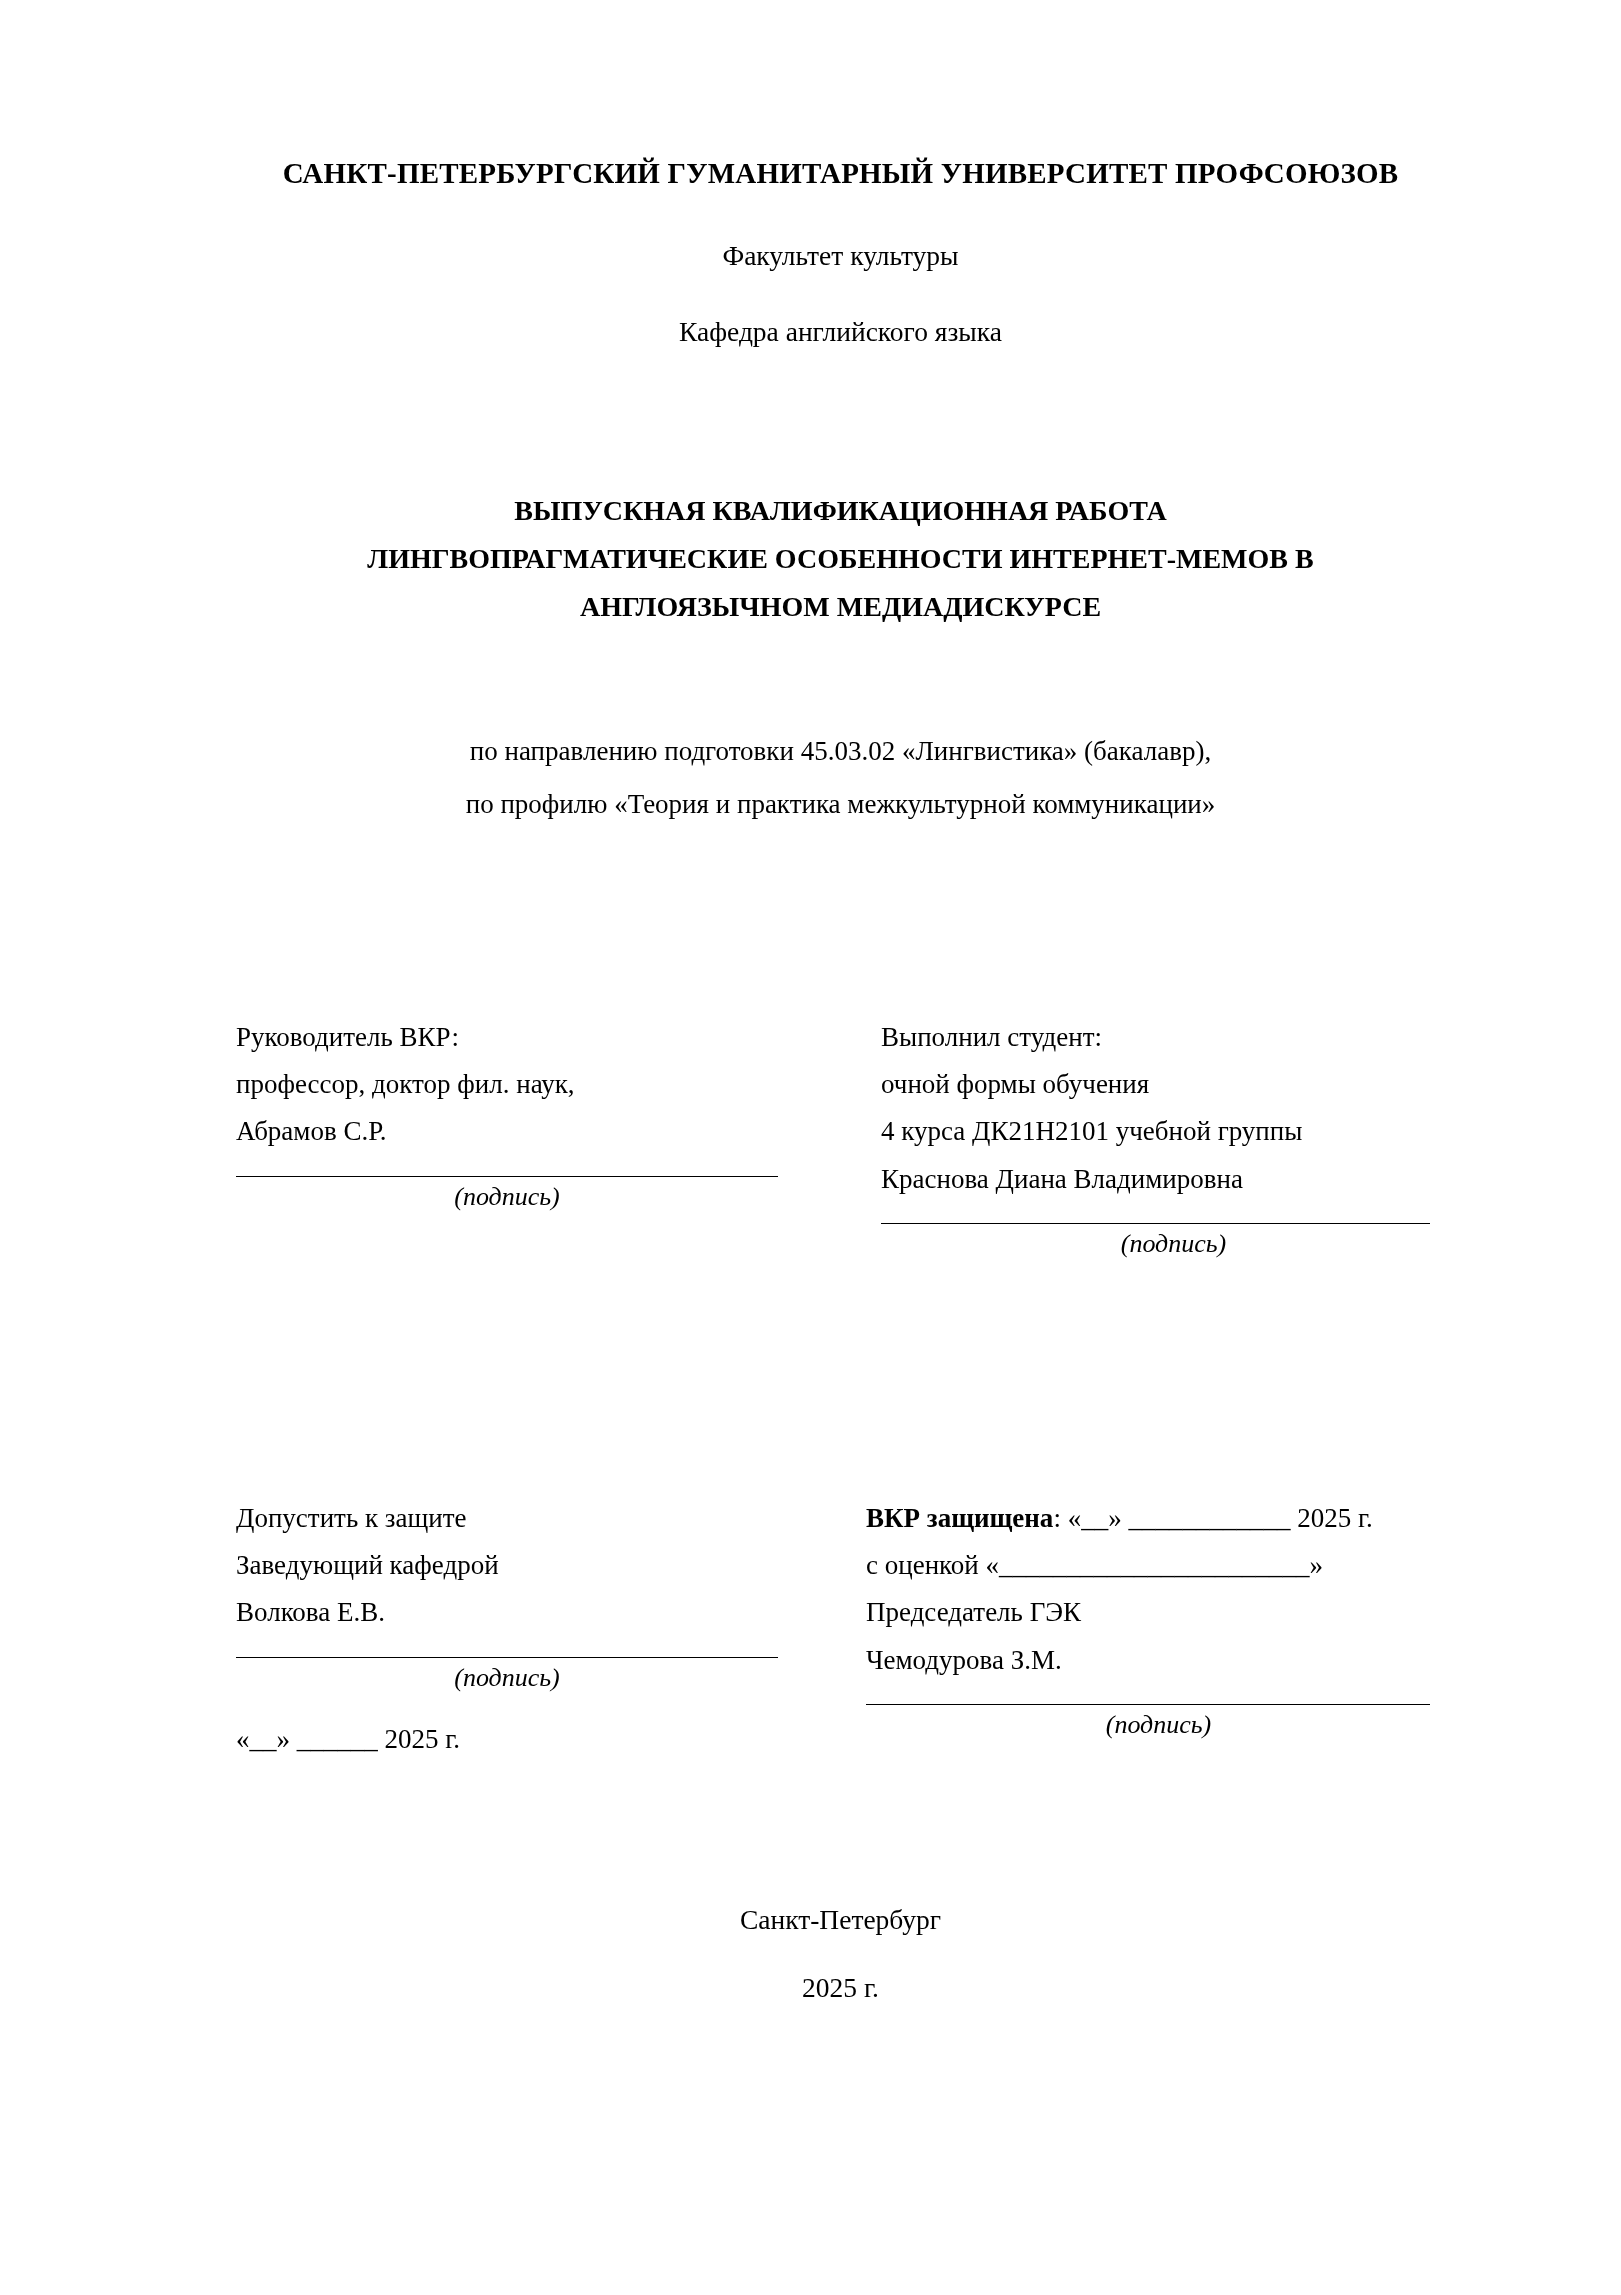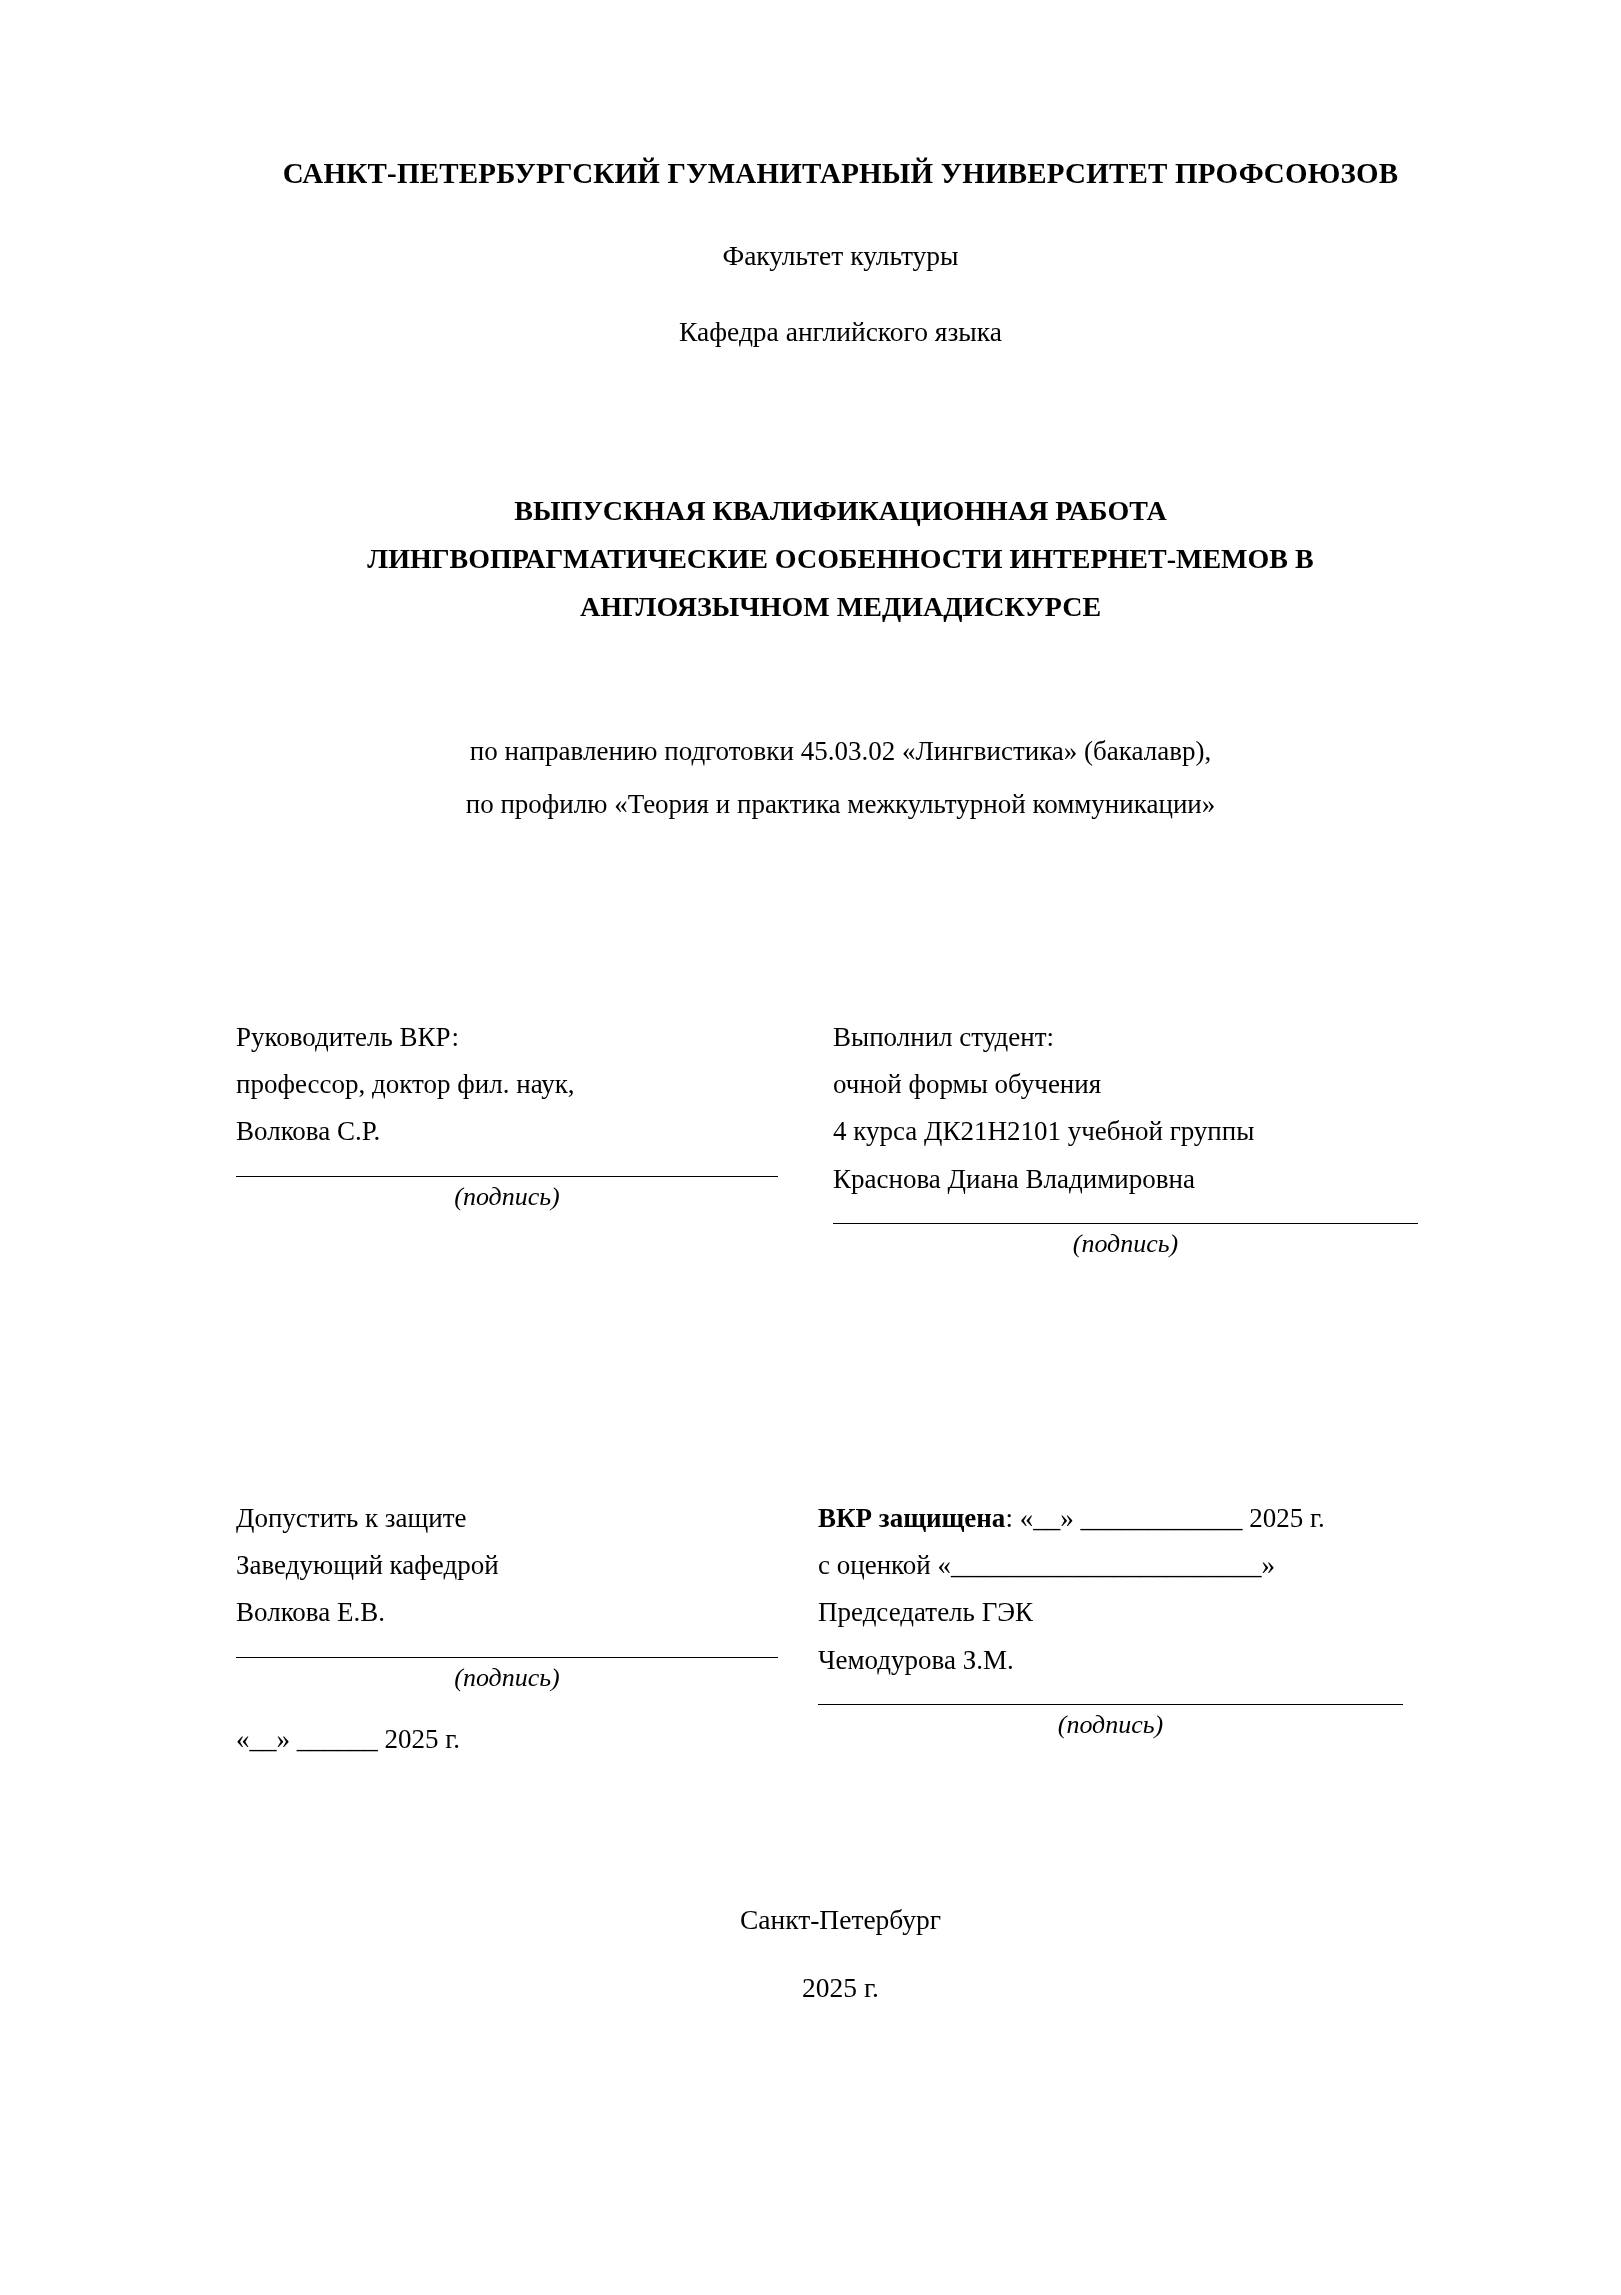--- a/index.html
+++ b/index.html
@@ -72,20 +72,21 @@
     justify-content: flex-start;
     gap: 32px;
   }
   .col-left {
     width: 565px;
     flex: none;
   }
   .col-right {
     width: 628px;
     flex: none;
+    margin-left: 48px;
   }
   .line-text {
     font-size: 27px;
     line-height: 1.75;
     white-space: pre-wrap;
   }
   .sig-rule {
     border-bottom: 1.6px solid #000;
     width: 542px;
     height: 0;
@@ -147,21 +148,21 @@
     <div class="work-title center">ЛИНГВОПРАГМАТИЧЕСКИЕ ОСОБЕННОСТИ ИНТЕРНЕТ-МЕМОВ В</div>
     <div class="work-title center">АНГЛОЯЗЫЧНОМ МЕДИАДИСКУРСЕ</div>
 
     <div class="program center">по направлению подготовки 45.03.02 «Лингвистика» (бакалавр),</div>
     <div class="profile center">по профилю «Теория и практика межкультурной коммуникации»</div>
 
     <div class="columns">
       <div class="col-left">
         <div class="line-text">Руководитель ВКР:</div>
         <div class="line-text">профессор, доктор фил. наук,</div>
-        <div class="line-text">Волкова С.Р.</div>
+        <div class="line-text">Абрамов С.Р.</div>
         <div class="sig-rule"></div>
         <div class="sig-caption">(подпись)</div>
       </div>
       <div class="col-right">
         <div class="line-text">Выполнил студент:</div>
         <div class="line-text">очной формы обучения</div>
         <div class="line-text">4 курса ДК21Н2101 учебной группы</div>
         <div class="line-text">Краснова Диана Владимировна</div>
         <div class="sig-rule right"></div>
         <div class="sig-caption right">(подпись)</div>

